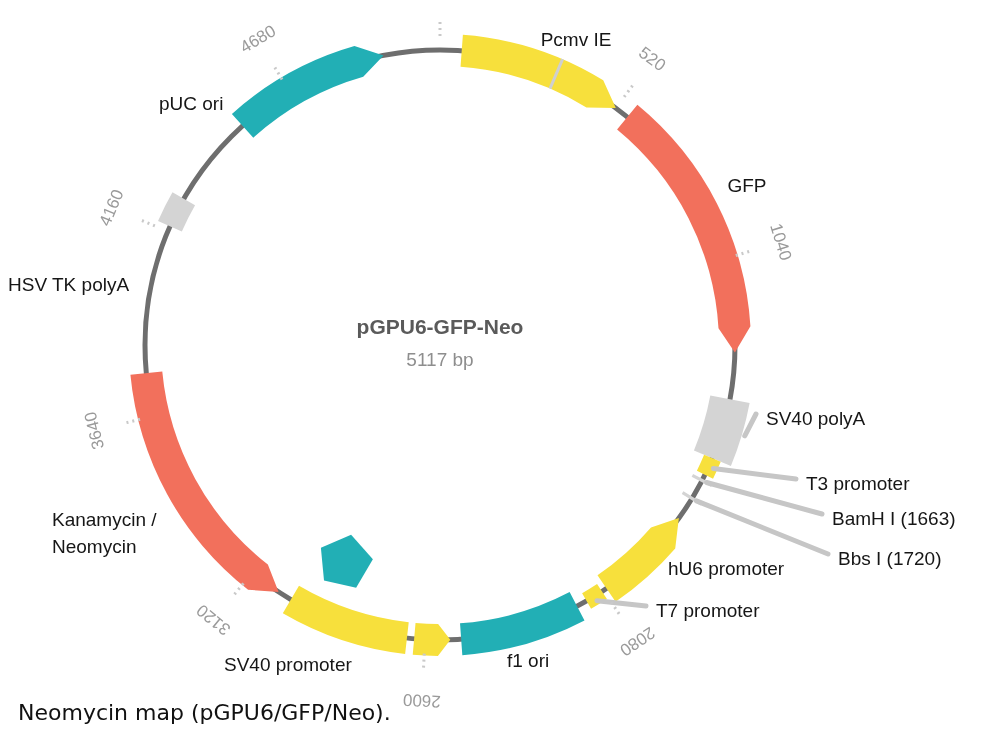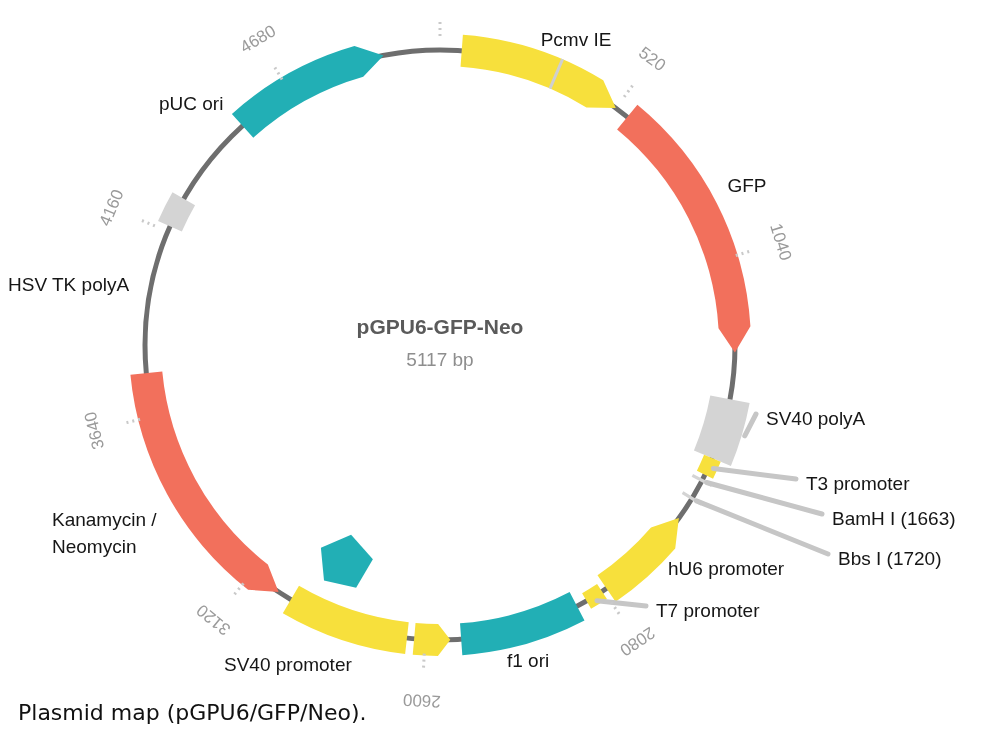--- a/index.html
+++ b/index.html
@@ -81,14 +81,14 @@
         <text x="668" y="570" class="ftlabel" text-anchor="start" dominant-baseline="middle">hU6 promoter</text>
         <text x="507" y="662" class="ftlabel" text-anchor="start" dominant-baseline="middle">f1 ori</text>
         <text x="224" y="666" class="ftlabel" text-anchor="start" dominant-baseline="middle">SV40 promoter</text>
         <text x="52" y="521" class="ftlabel" text-anchor="start" dominant-baseline="middle">Kanamycin /</text>
         <text x="52" y="548" class="ftlabel" text-anchor="start" dominant-baseline="middle">Neomycin</text>
         <text x="8" y="286" class="ftlabel" text-anchor="start" dominant-baseline="middle">HSV TK polyA</text>
         <text x="159" y="105" class="ftlabel" text-anchor="start" dominant-baseline="middle">pUC ori</text>
       </g>
   </svg>
 
-  <div id="caption">Plasmid map (pGPU6/GFP/Neo).</div>
+  <div id="caption">Neomycin map (pGPU6/GFP/Neo).</div>
 </div>
 
 </body></html>

